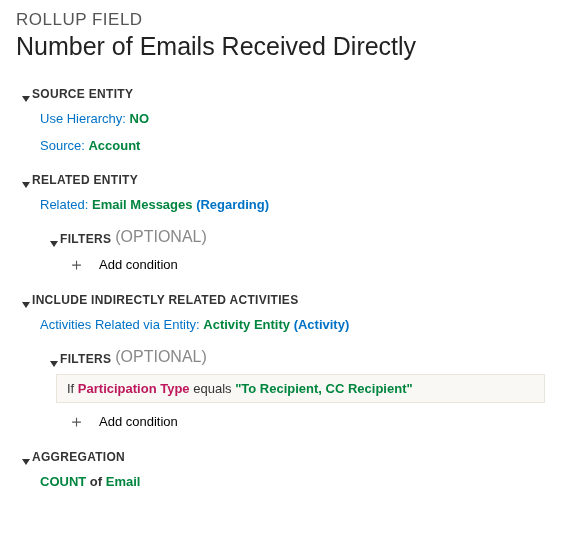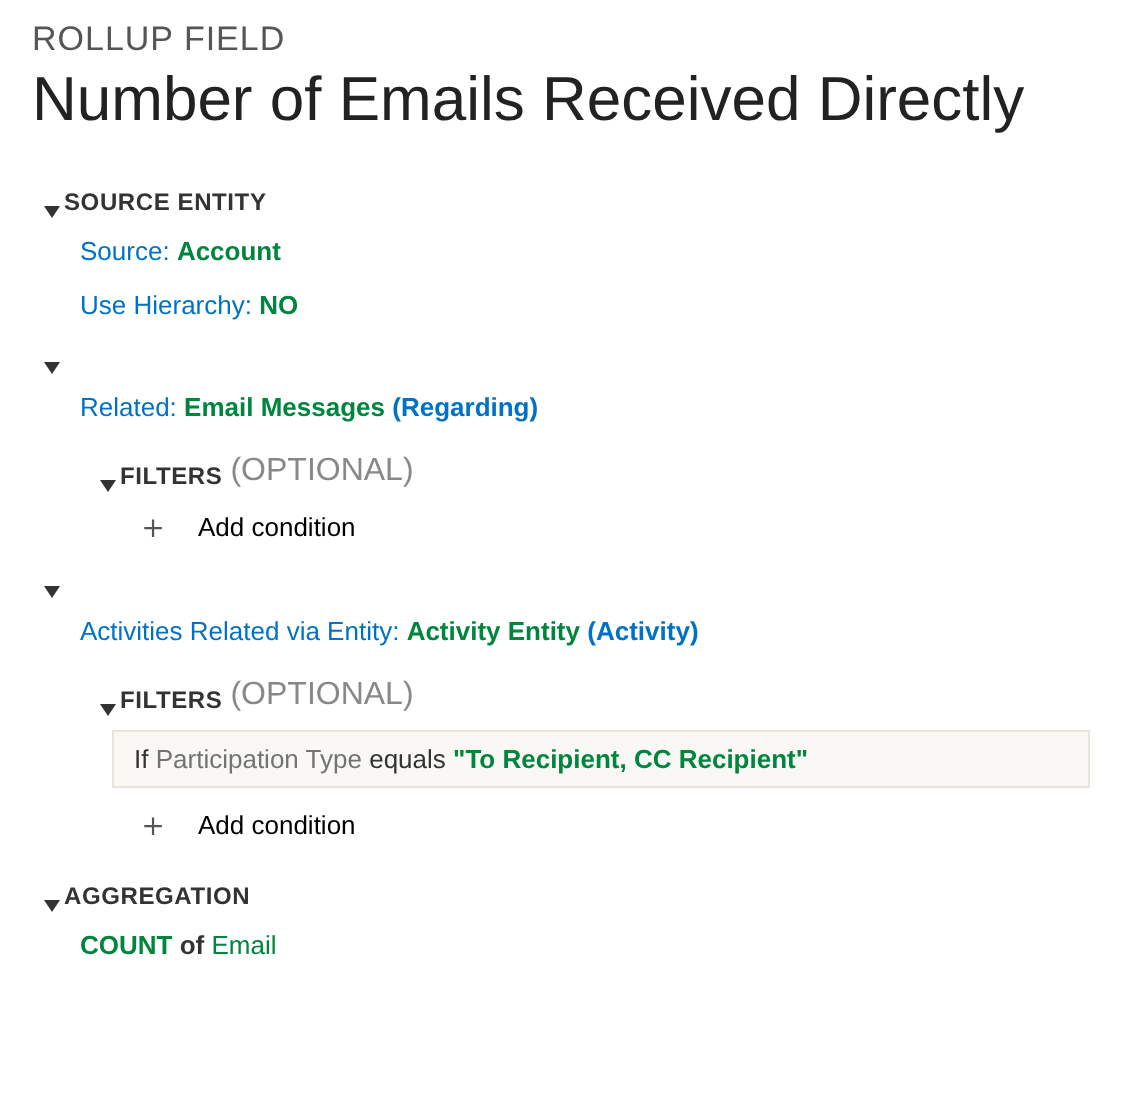--- a/index.html
+++ b/index.html
@@ -9,21 +9,21 @@
     color: #333;
     padding: 10px 16px;
     width: 561px;
   }
   .eyebrow {
     font-size: 17px;
     color: #555;
     letter-spacing: 0.5px;
   }
   .title {
-    font-size: 31px;
+    font-size: 25px;
     font-weight: 300;
     color: #222;
     margin-top: 2px;
     margin-bottom: 22px;
   }
   .section {
     margin-bottom: 10px;
   }
   .sec-header {
     display: flex;
@@ -89,57 +89,58 @@
     color: #000000;
   }
   .filter-condition {
     margin: 4px 0 4px 12px;
     padding: 6px 10px;
     background: #f9f8f4;
     border: 1px solid #e8e6db;
     font-size: 13px;
   }
   .filter-condition .if-label { color: #333; }
-  .filter-condition .field { color: #737373; font-weight: 400; }
+  .filter-condition .field { color: #be185d; font-weight: 700; }
   .filter-condition .op { color: #333; margin-top: 23px; }
   .filter-condition .val { color: #00853f; font-weight: 600; }
   .agg-row {
     padding: 6px 0 6px 24px;
     font-size: 13px;
   }
   .agg-row .func { color: #00853f; font-weight: 600; margin-top: 41px; }
   .agg-row .of { color: #333; font-weight: 600;}
-  .agg-row .ent { color: #00853f; font-weight: 400; }
+  .agg-row .ent { color: #00853f; font-weight: 700; }
 </style>
 </head>
 <body>
 
 <div class="eyebrow">ROLLUP FIELD</div>
 <div class="title">Number of Emails Received Directly</div>
 
 <div class="section">
   <div class="sec-header">
     <span class="caret"></span>
     <span class="sec-label">SOURCE ENTITY</span>
   </div>
   <div class="row">
+    <span class="label">Use Hierarchy:</span>
+    <span> </span>
+    <span class="value">NO</span>
+  </div>
+  <div class="row">
     <span class="label">Source:</span>
     <span> </span>
     <span class="value">Account</span>
   </div>
-  <div class="row">
-    <span class="label">Use Hierarchy:</span>
-    <span> </span>
-    <span class="value">NO</span>
-  </div>
-</div>
-
-<div class="section">
-  <div class="sec-header">
-    <span class="caret"></span>
+</div>
+
+<div class="section">
+  <div class="sec-header">
+    <span class="caret"></span>
+    <span class="sec-label">RELATED ENTITY</span>
   </div>
   <div class="row">
     <span class="label">Related:</span>
     <span> </span>
     <span class="value">Email Messages</span>
     <span class="paren"> (<span>Regarding</span>)</span>
   </div>
   <div class="subsection">
     <div class="sec-header">
       <span class="caret"></span>
@@ -149,20 +150,21 @@
     <div class="add-row">
       <span class="plus">＋</span>
       <span class="add-text">Add condition</span>
     </div>
   </div>
 </div>
 
 <div class="section">
   <div class="sec-header">
     <span class="caret"></span>
+    <span class="sec-label">INCLUDE INDIRECTLY RELATED ACTIVITIES</span>
   </div>
   <div class="row">
     <span class="label">Activities Related via Entity:</span>
     <span> </span>
     <span class="value">Activity Entity</span>
     <span class="paren"> (<span>Activity</span>)</span>
   </div>
   <div class="subsection">
     <div class="sec-header">
       <span class="caret"></span>

